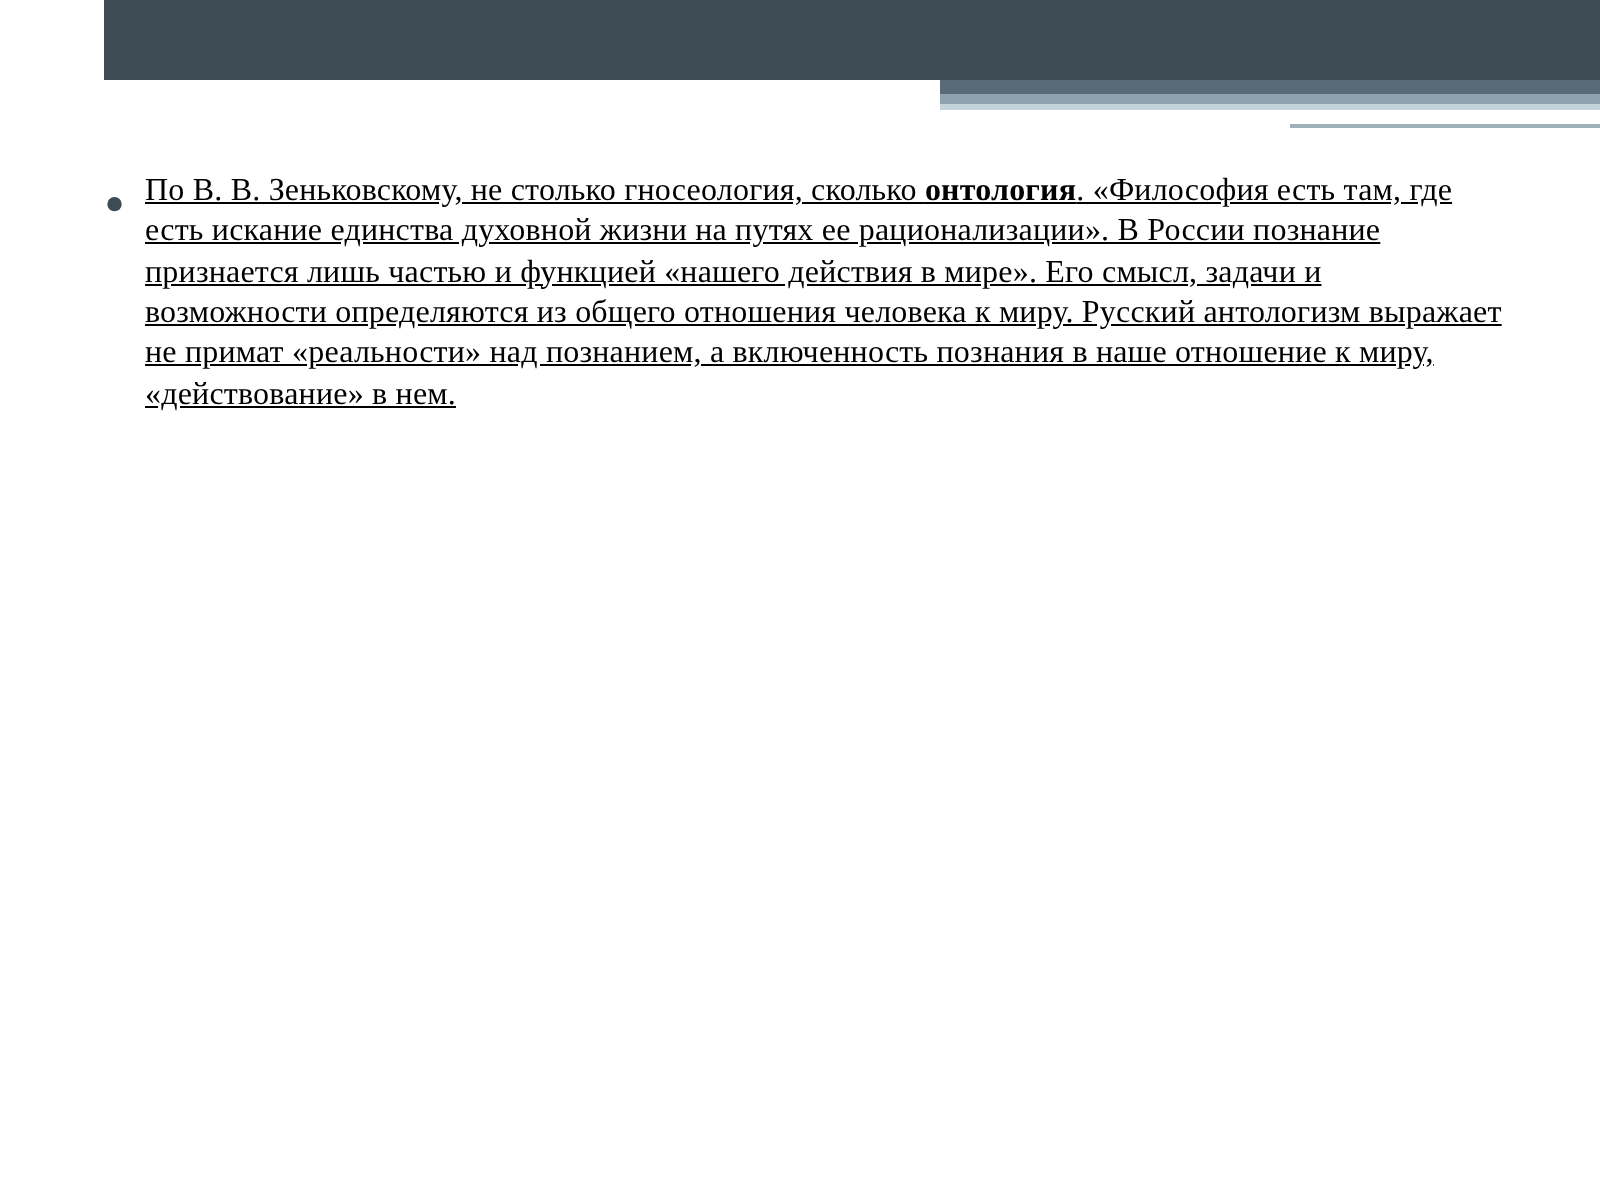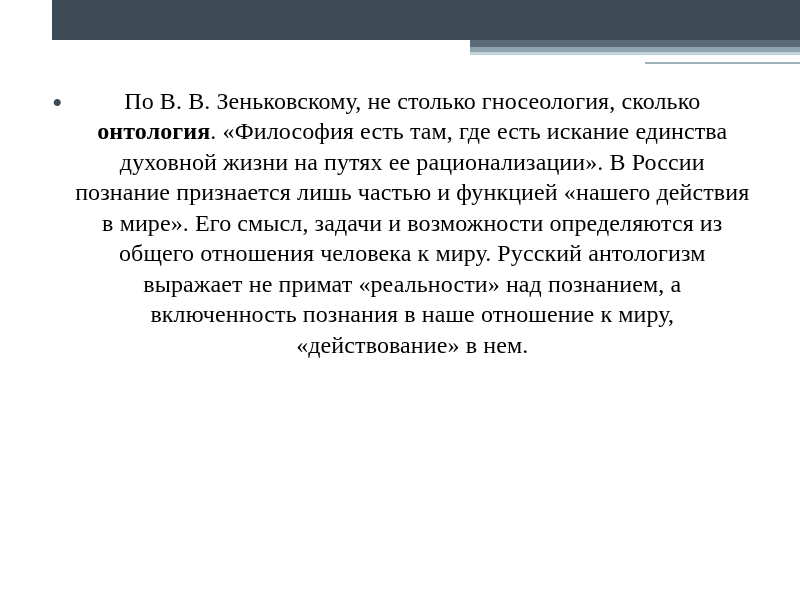--- a/index.html
+++ b/index.html
@@ -87,25 +87,26 @@
     flex: 0 0 auto;
     color: #3d4b55;
     font-size: 30px;
     line-height: 30px;
     margin-top: 2px;
     font-family: "Liberation Serif", serif;
   }
   .bullet-text {
     flex: 1 1 auto;
     font-family: "Liberation Serif", serif;
-    font-size: 24px;
+    font-size: 16px;
     line-height: 1.27;
     color: #000000;
-    text-align: center;
+    text-align: left;
     letter-spacing: 0.1px;
+    text-decoration: underline;
   }
   .bullet-text b {
     font-weight: bold;
   }
 </style>
 </head>
 <body>
 
 <div class="slide">
 

